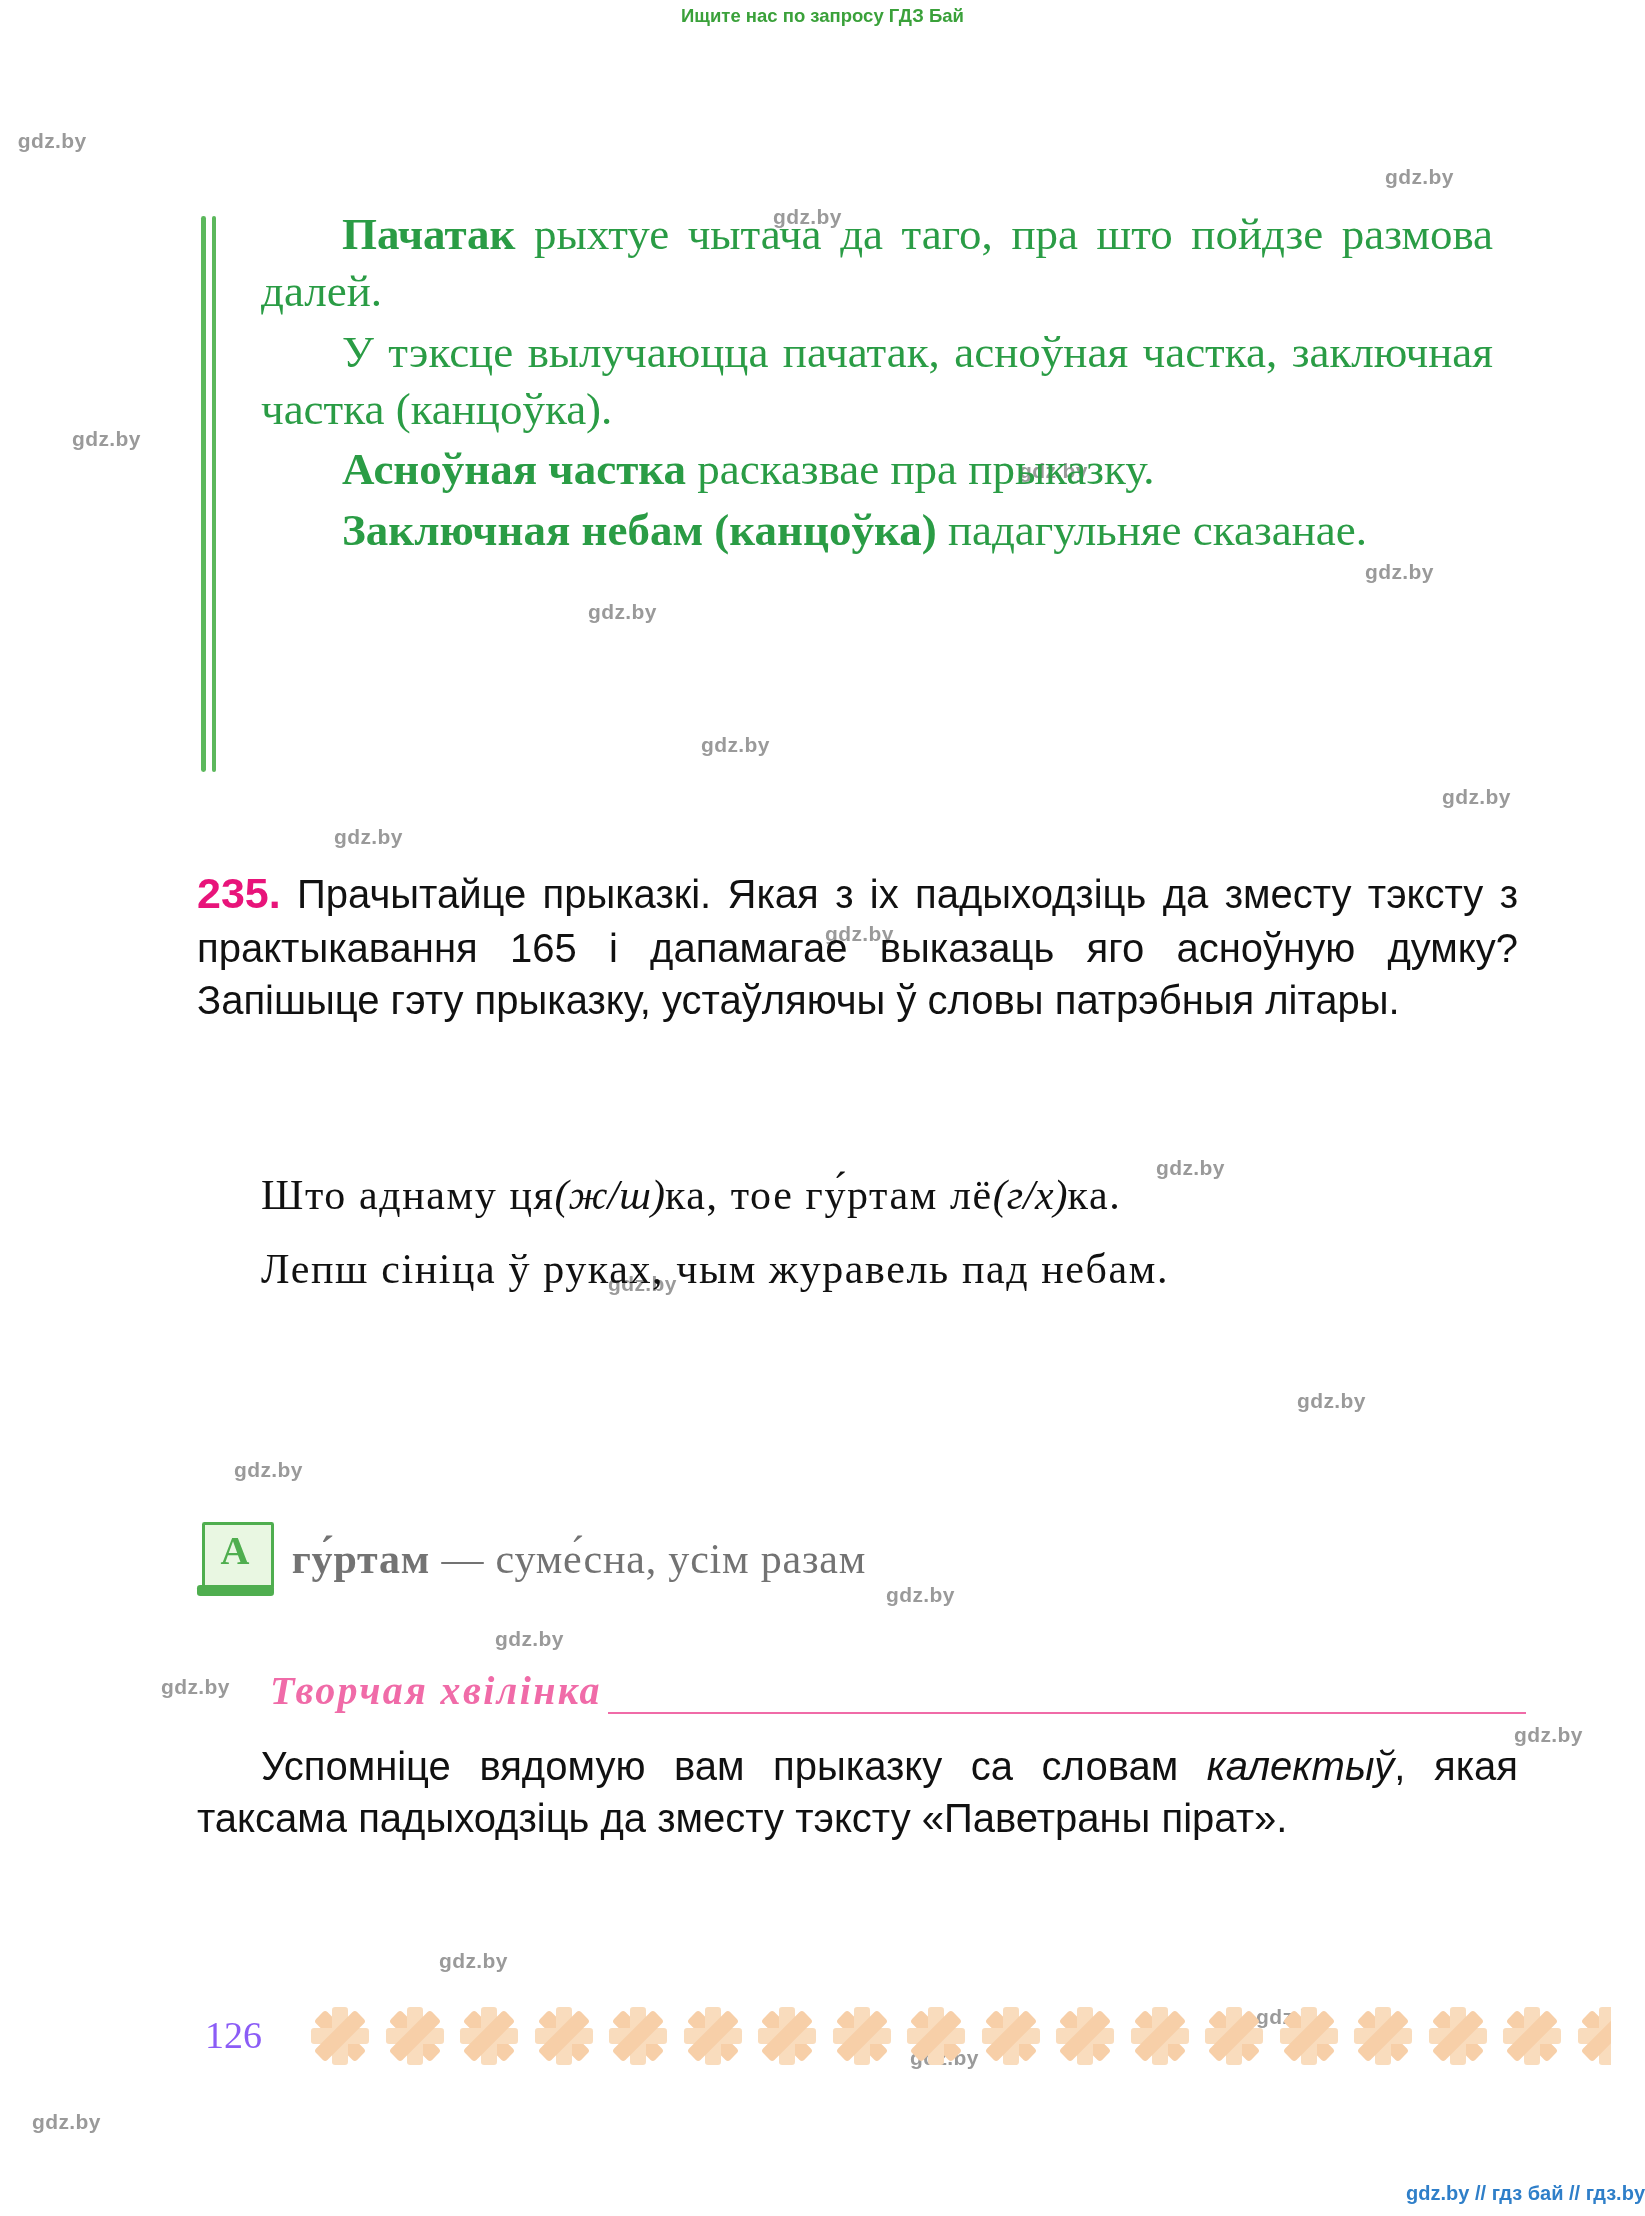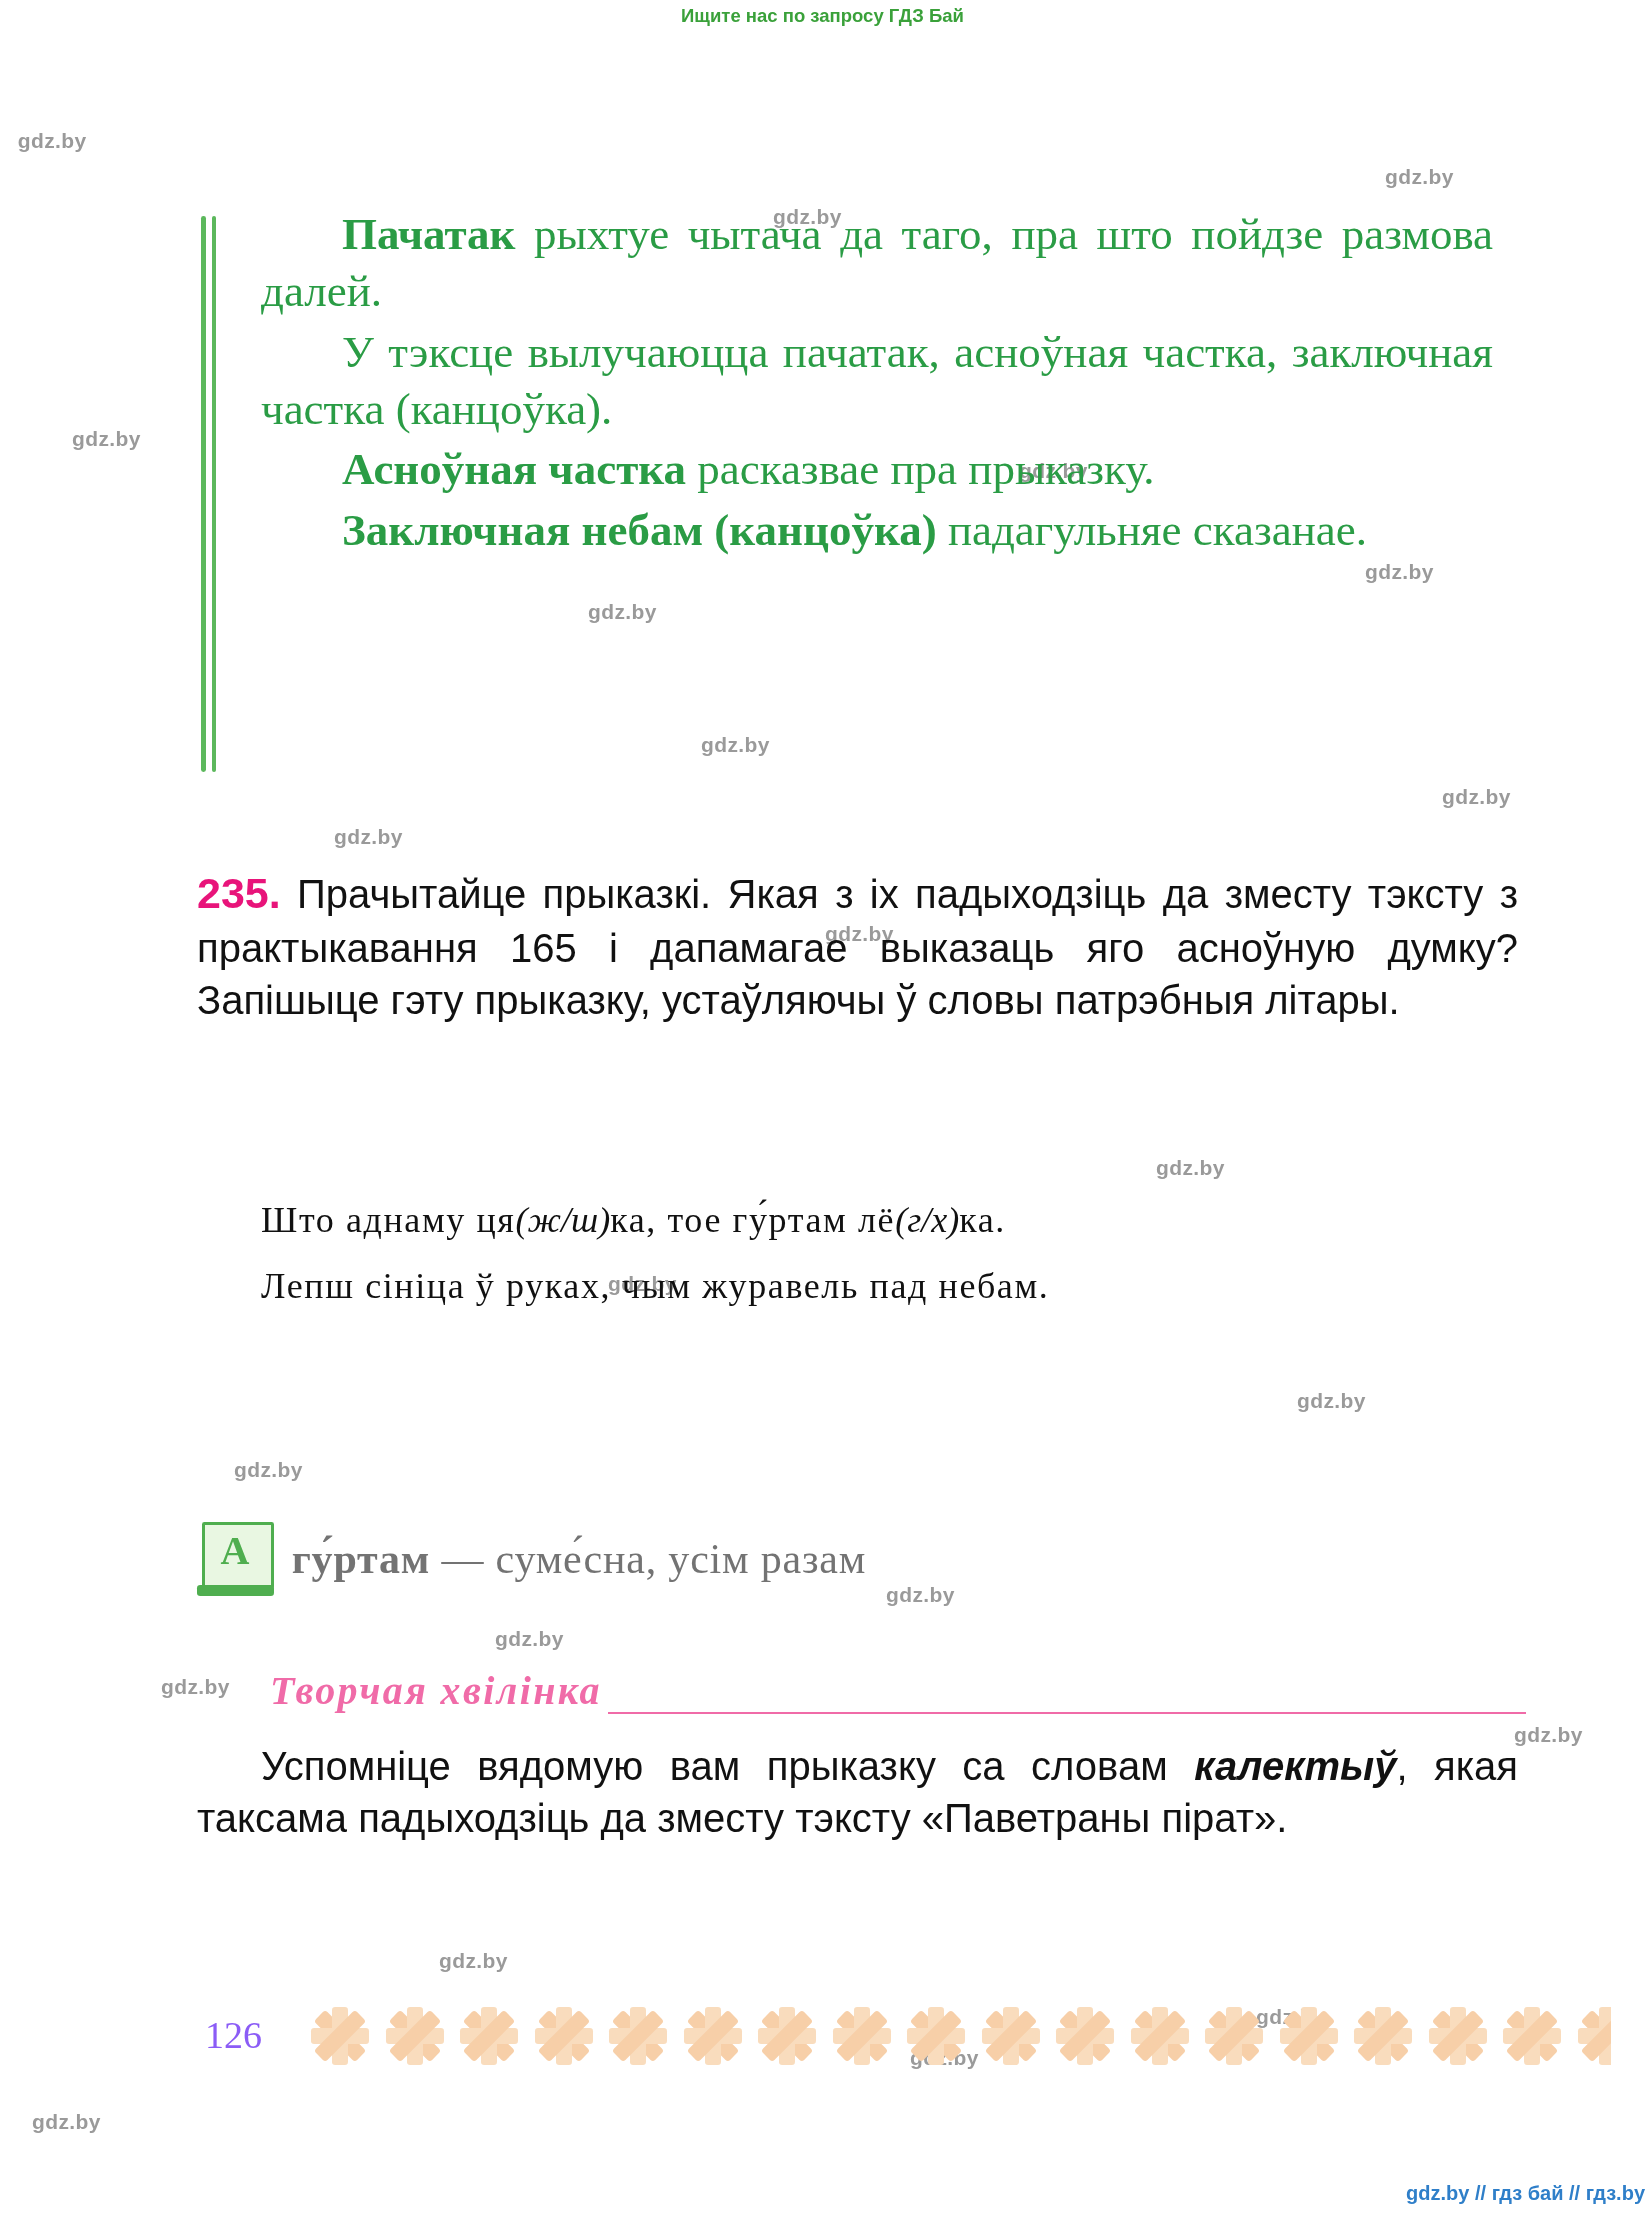--- a/index.html
+++ b/index.html
@@ -115,24 +115,24 @@
     text-align: justify;
     text-justify: inter-word;
     margin: 0;
     text-indent: 0;
   }
 
   
   .proverbs {
     position: absolute;
     left: 197px;
-    top: 1196px;
+    top: 1167px;
     width: 1321px;
     font-family: "Liberation Serif", serif;
-    font-size: 36px;
+    font-size: 42px;
     color: #111111;
     line-height: 1.35;
     letter-spacing: 1.6px;
   }
   .proverbs p {
     margin: 0 0 17.7px 0;
     text-indent: 64px;
     text-align: justify;
     text-justify: inter-word;
   }
@@ -233,21 +233,21 @@
     width: 1321px;
     font-family: "Liberation Sans", sans-serif;
     font-size: 40px;
     color: #111111;
     line-height: 1.30;
     text-align: justify;
     text-justify: inter-word;
   }
   .creative-body p { margin: 0; }
   .creative-body .first { text-indent: 64px; }
-  .creative-body i { font-style: italic; font-weight: bold; }
+  .creative-body i { font-style: italic; }
 
   
   .footer-orn {
     position: absolute;
     left: 161px;
     top: 1997px;
     width: 1450px;
     height: 77px;
   }
   .page-num-box {

